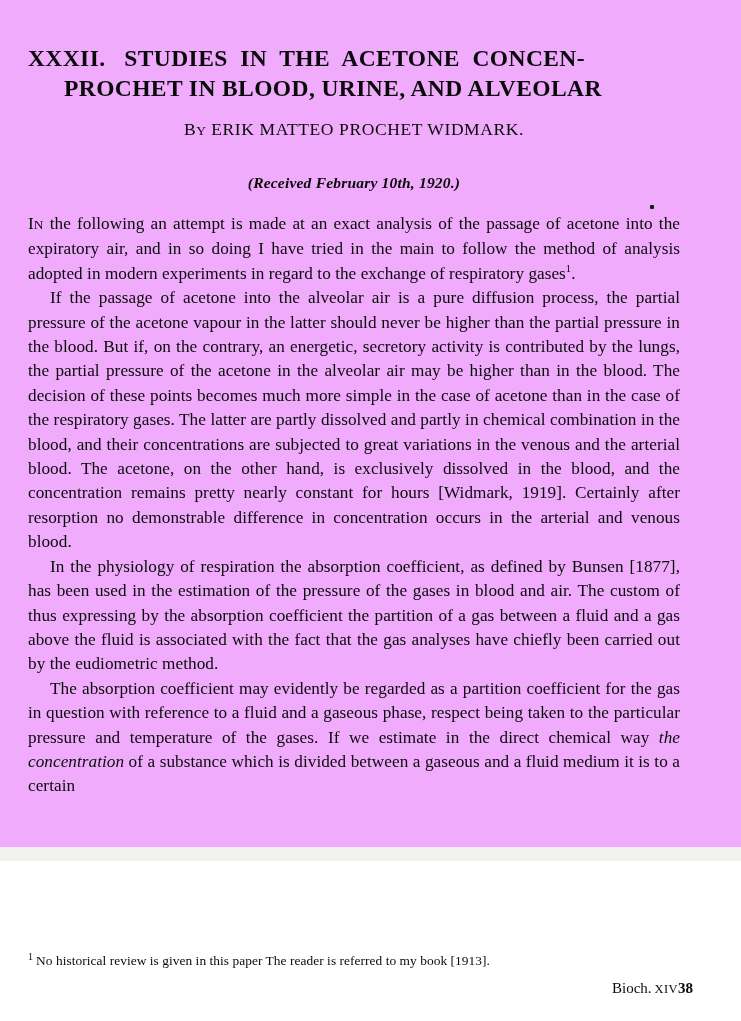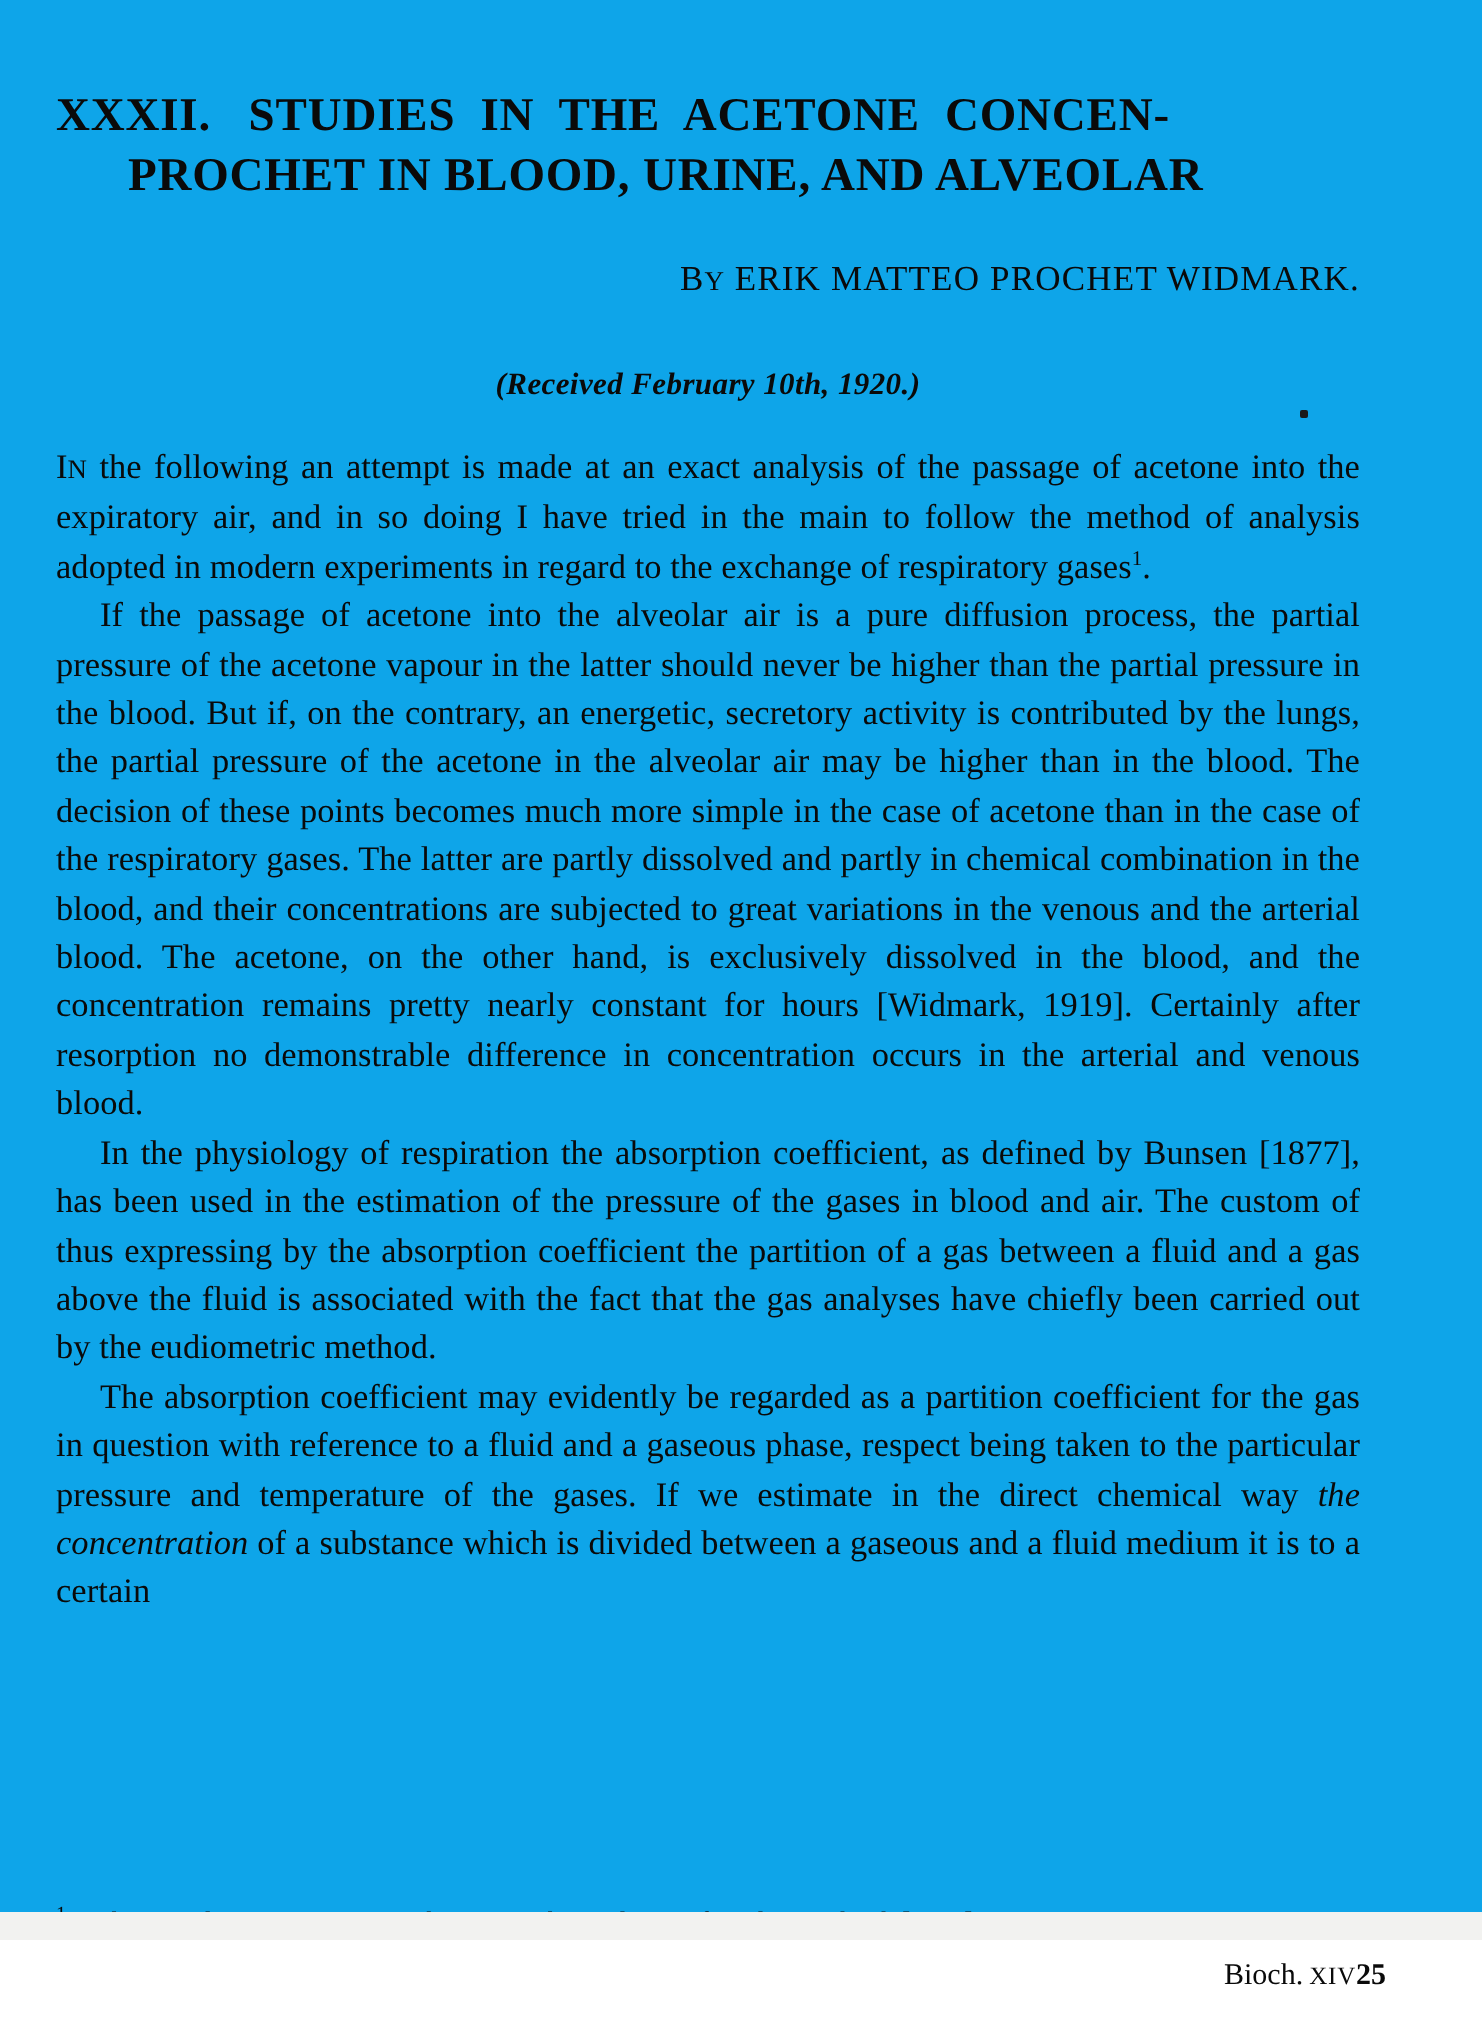--- a/index.html
+++ b/index.html
@@ -11,22 +11,22 @@
     height: 1021px;
     background: #ffffff;
     font-family: "Liberation Serif", "DejaVu Serif", serif;
     color: #0a0a0a;
     overflow: hidden;
   }
 
   .page {
     position: relative;
     width: 741px;
-    height: 970px;
-    background: #0ea5e9;
+    height: 861px;
+    background: #f0abfc;
     box-sizing: border-box;
     padding: 0;
   }
 
   
   .page::after {
     content: "";
     position: absolute;
     left: 0;
     right: 0;
@@ -56,22 +56,22 @@
     white-space: pre;
     font-family: "Liberation Serif", "DejaVu Serif", serif;
   }
   .title-line.indent-1 { padding-left: 0px; }
   .title-line.indent-2 { padding-left: 36px; }
   .title-line.indent-3 { padding-left: 36px; }
   .title-line.indent-4 { padding-left: 36px; }
 
   
   .byline {
-    margin-top: 26px;
-    text-align: right;
+    margin-top: 16px;
+    text-align: center;
     font-size: 17.5px;
     letter-spacing: 0.5px;
   }
   .byline .sc-first {
     font-size: 17.5px;
   }
   .byline .sc-rest {
     font-size: 13.5px;
   }
   .byline .name {
@@ -206,16 +206,16 @@
 
       <p class="para"><span>The absorption coefficient may evidently be regarded as a partition coefficient for the gas in question with reference to a fluid and a gaseous phase, respect being taken to the particular pressure and temperature of the gases.  If we estimate in the direct chemical way </span><i>the concentration</i><span> of a substance which is divided between a gaseous and a fluid medium it is to a certain</span></p>
 
     </div>
   </div>
 
   <div class="footnote"><span class="fn-mark">1</span><span>No historical review is given in this paper   The reader is referred to my book [1913].</span></div>
 
   <div class="footer">
     <div class="journal"><span class="j-main">Bioch.</span><span class="j-vol">XIV</span></div>
-    <div class="page-number">25</div>
+    <div class="page-number">38</div>
   </div>
 
 </div>
 
 </body></html>

